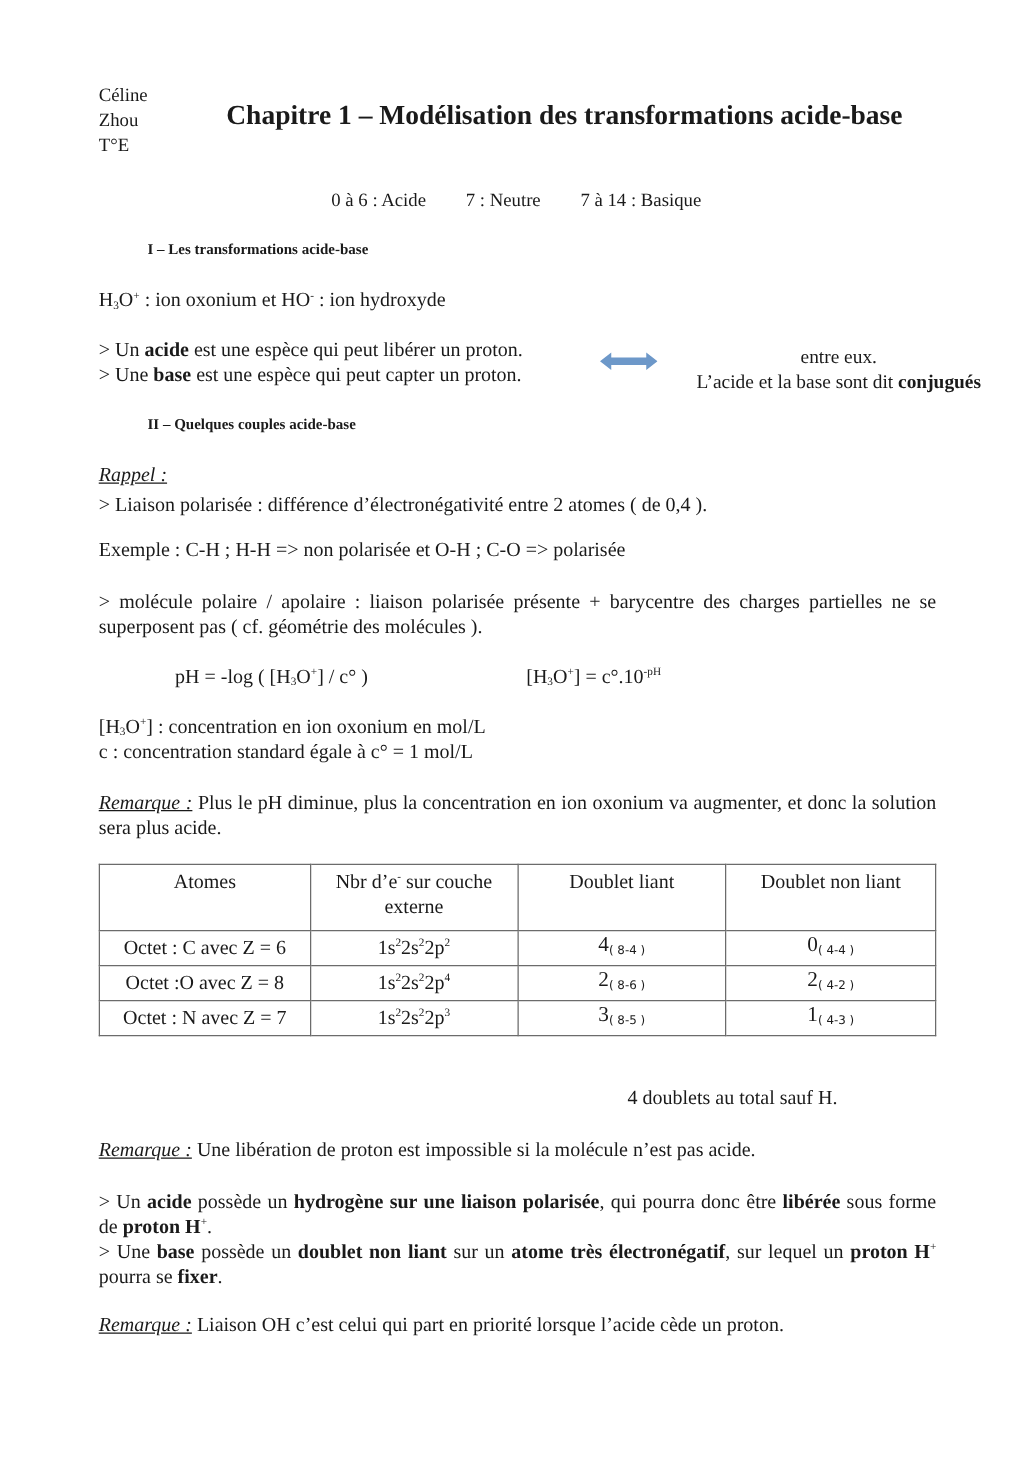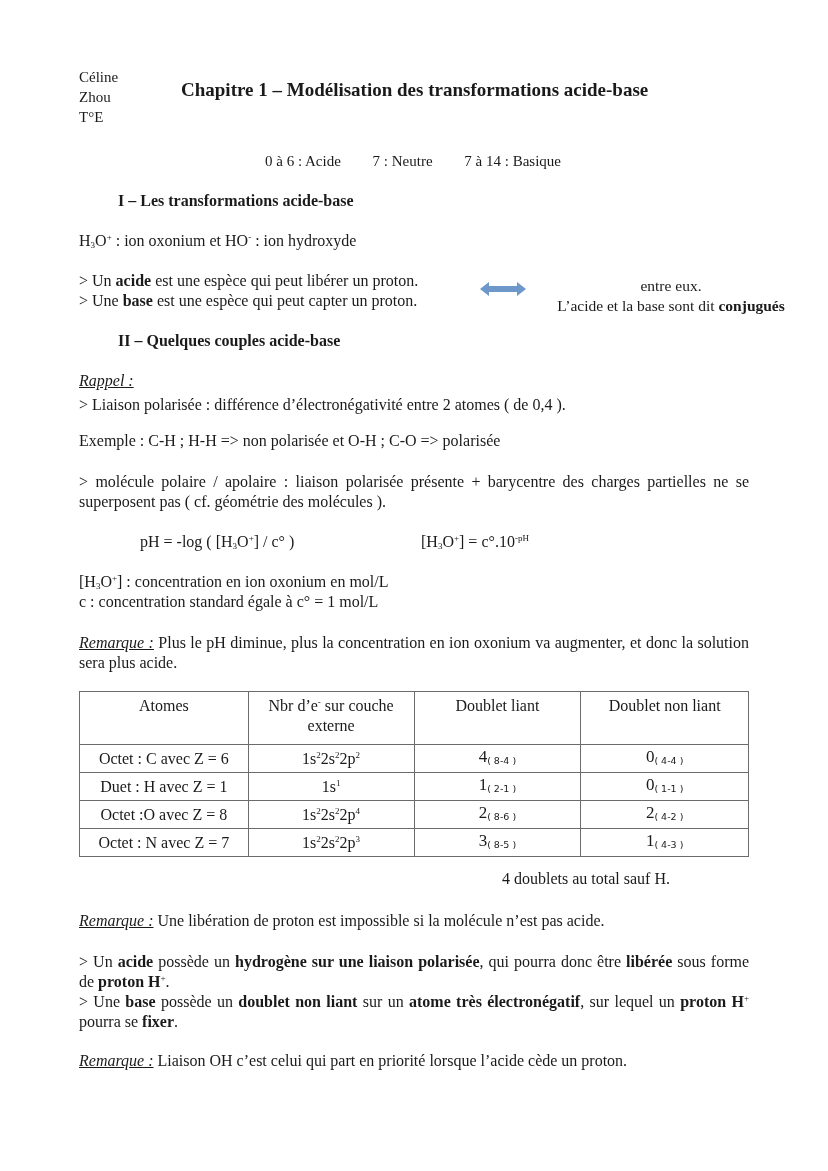--- a/index.html
+++ b/index.html
@@ -5,24 +5,24 @@
   html, body { margin: 0; padding: 0; background: #ffffff; }
   body {
     width: 828px; height: 1171px; position: relative; overflow: hidden;
     color: #1a1a1a;
     font-family: "Liberation Serif", "DejaVu Serif", serif;
     font-size: 16px;
   }
   .abs { position: absolute; white-space: nowrap; }
   .author { left: 79px; top: 67px; line-height: 20px; font-size: 15px; }
   .author div { height: 20px; }
-  .title { left: 181px; top: 79px; font-size: 19px; font-weight: bold; }
+  .title { left: 181px; top: 79px; font-size: 22px; font-weight: bold; }
   .ph-scale { top: 153px; left: 265px; font-size: 15px; }
   .ph-scale span { margin-right: 28px; }
-  .sec { font-weight: bold; font-size: 16px; }
+  .sec { font-weight: bold; font-size: 12px; }
   .line { left: 79px; font-size: 16px; }
   sup { font-size: 9px; vertical-align: 6px; line-height: 0; }
   sub { font-size: 9px; vertical-align: -2px; line-height: 0; }
   .ul-it { font-style: italic; text-decoration: underline; }
   .para {
     position: absolute; left: 79px; width: 670px;
     text-align: justify; line-height: 20px; font-size: 16px; white-space: normal;
   }
   .arrow { position: absolute; left: 480px; top: 281px; width: 46px; height: 16px; }
   .conj { position: absolute; left: 540px; top: 276px; width: 262px; text-align: center; line-height: 20px; font-size: 15.5px; }
@@ -96,26 +96,20 @@
     <th class="c3">Doublet liant</th>
     <th class="c4">Doublet non liant</th>
   </tr>
   <tr>
     <td>Octet : C avec Z = 6</td>
     <td><span>1s</span><sup>2</sup><span>2s</span><sup>2</sup><span>2p</span><sup>2</sup></td>
     <td><span class="big">4</span><span class="small">( 8-4 )</span></td>
     <td><span class="big">0</span><span class="small">( 4-4 )</span></td>
   </tr>
   <tr>
-    <td>Duet : H avec Z = 1</td>
-    <td><span>1s</span><sup>1</sup></td>
-    <td><span class="big">1</span><span class="small">( 2-1 )</span></td>
-    <td><span class="big">0</span><span class="small">( 1-1 )</span></td>
-  </tr>
-  <tr>
     <td>Octet :O avec Z = 8</td>
     <td><span>1s</span><sup>2</sup><span>2s</span><sup>2</sup><span>2p</span><sup>4</sup></td>
     <td><span class="big">2</span><span class="small">( 8-6 )</span></td>
     <td><span class="big">2</span><span class="small">( 4-2 )</span></td>
   </tr>
   <tr>
     <td>Octet : N avec Z = 7</td>
     <td><span>1s</span><sup>2</sup><span>2s</span><sup>2</sup><span>2p</span><sup>3</sup></td>
     <td><span class="big">3</span><span class="small">( 8-5 )</span></td>
     <td><span class="big">1</span><span class="small">( 4-3 )</span></td>

